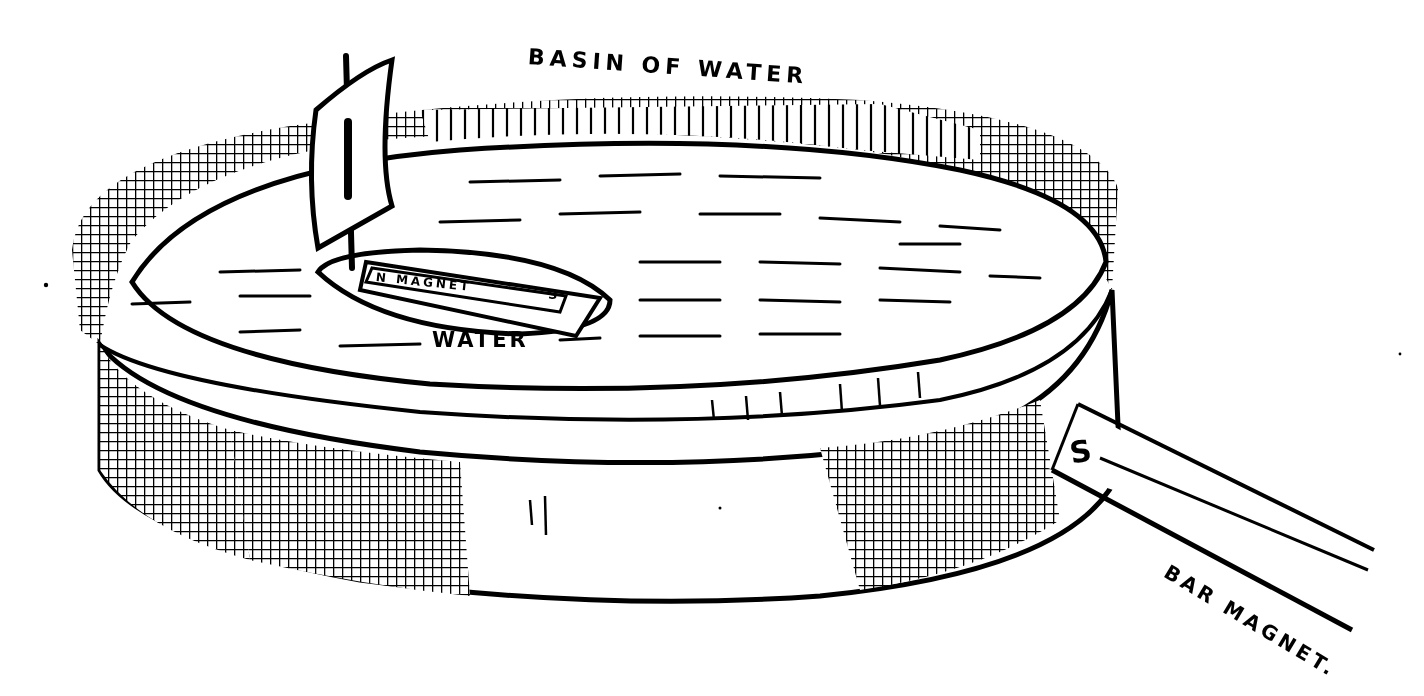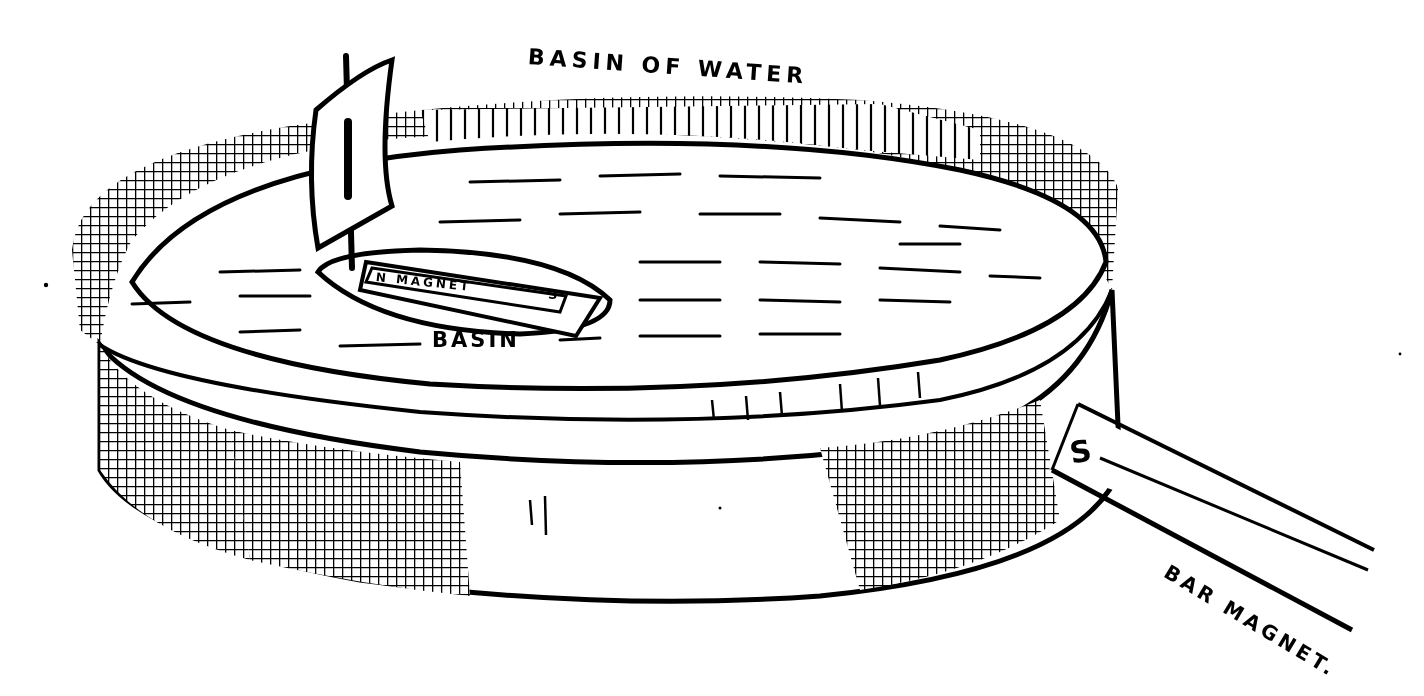--- a/index.html
+++ b/index.html
@@ -114,16 +114,16 @@
     </g>
 
     <circle cx="46" cy="285" r="2.2" fill="#000"></circle>
     <circle cx="720" cy="508" r="1.5" fill="#000"></circle>
     <circle cx="1400" cy="354" r="1.4" fill="#000"></circle>
   </svg>
 
   <span class="label lbl-basin">BASIN OF WATER</span>
   <span class="label lbl-nmag">N MAGNET</span>
   <span class="label lbl-smallS">S</span>
-  <span class="label lbl-boat">BASIN</span>
+  <span class="label lbl-boat">WATER</span>
   <span class="label lbl-s">S</span>
   <span class="label lbl-bar">BAR MAGNET.</span>
 </div>
 
 </body></html>

